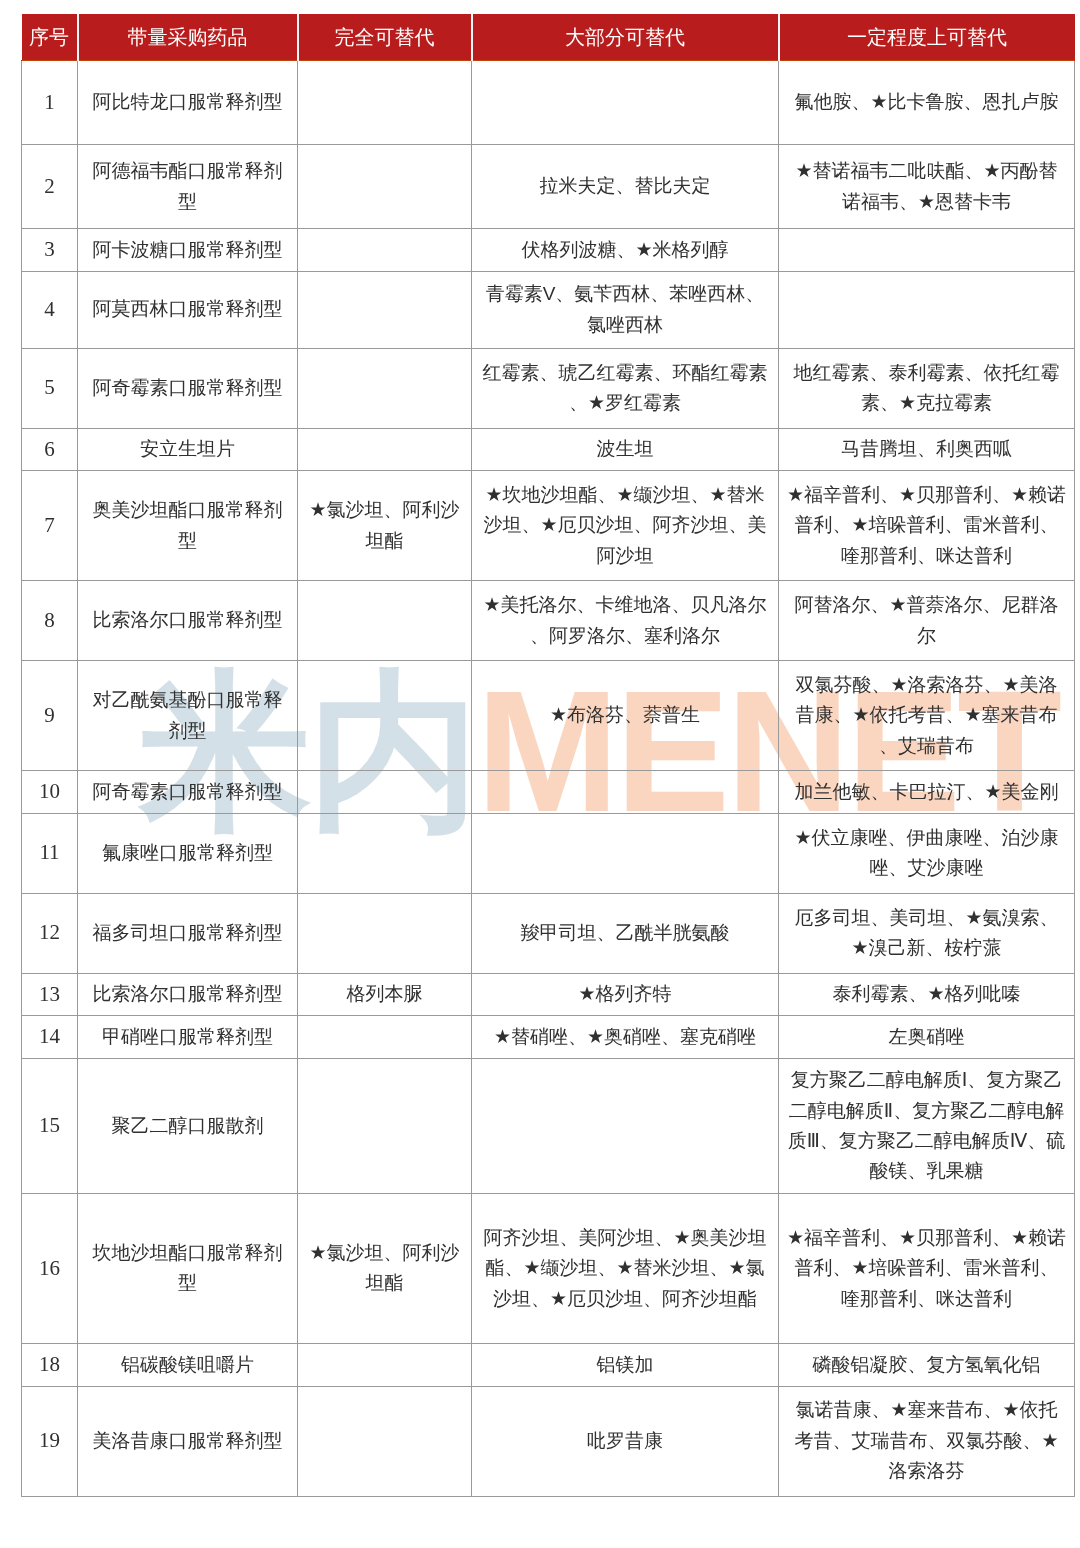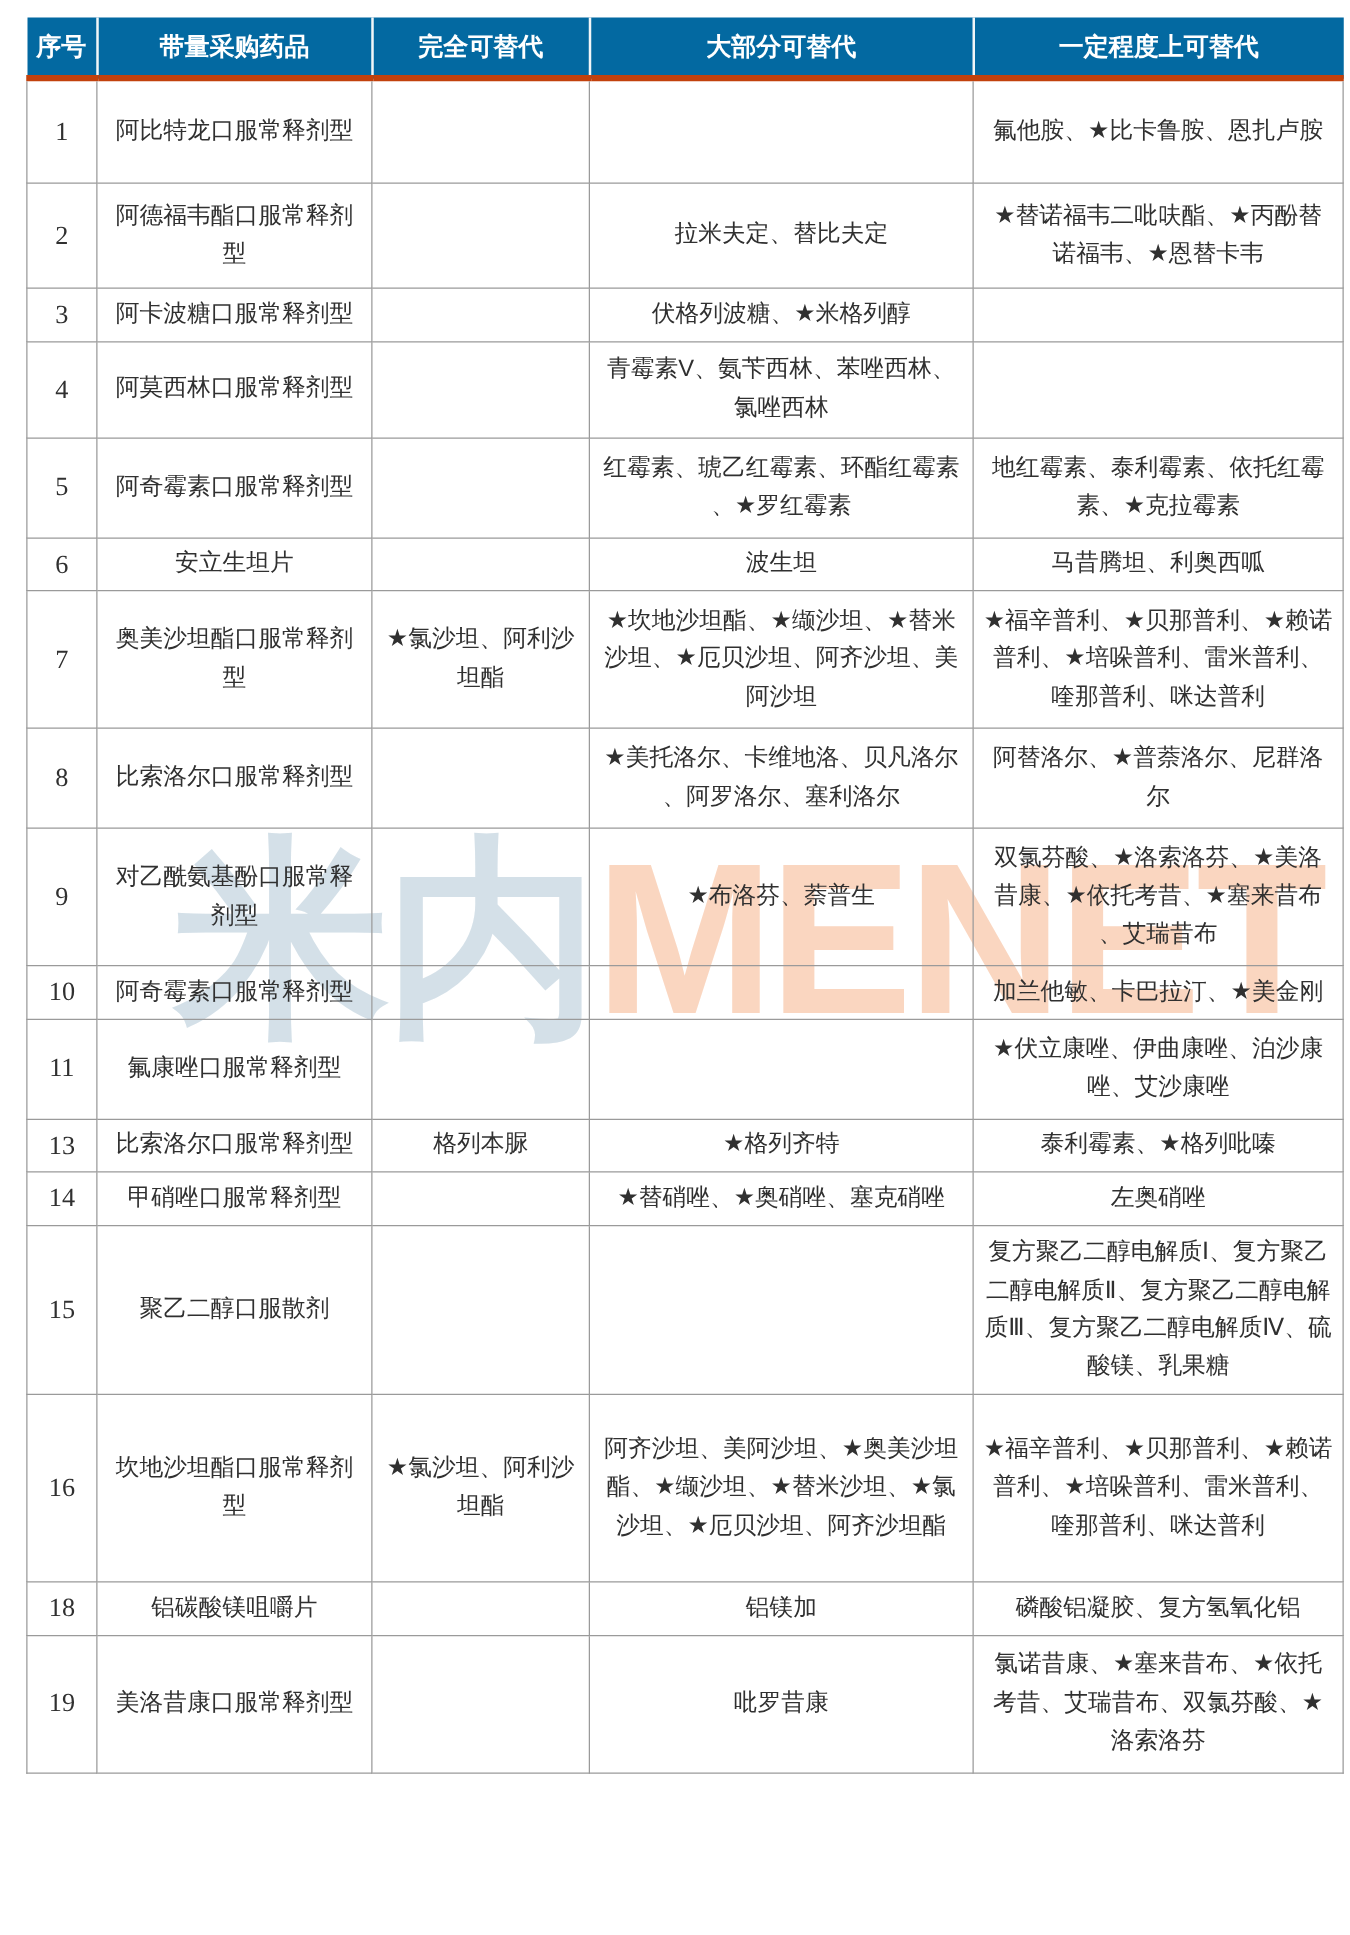--- a/index.html
+++ b/index.html
@@ -24,28 +24,28 @@
   }
   .wm-cn{color:rgba(176,198,214,0.55);}
   .wm-en{color:rgba(244,158,104,0.42);}
   table.sub-table{
     position:absolute;left:21px;top:14px;z-index:1;
     width:1053px;
     border-collapse:collapse;
     table-layout:fixed;
   }
   .sub-table th{
-    background:#0369a1;
+    background:#b91c1c;
     color:#ffffff;
     font-size:20px;
-    font-weight:bold;
+    font-weight:normal;
     height:42px;
     padding:2px 4px;
     border-left:2px solid #f2f6f8;
-    border-bottom:5px solid #c2410c;
+    border-bottom:1px solid #c2410c;
   }
   .sub-table th:first-child{border-left:none;}
   .sub-table td{
     border:1px solid #9a9a9a;
     text-align:center;
     vertical-align:middle;
     font-size:19px;
     color:#303030;
     line-height:1.6;
     padding:4px 7px;
@@ -154,20 +154,27 @@
         <td></td>
         <td>加兰他敏、卡巴拉汀、★美金刚</td>
       </tr>
       <tr style="height:80px">
         <td class="no-cell">11</td>
         <td>氟康唑口服常释剂型</td>
         <td></td>
         <td></td>
         <td>★伏立康唑、伊曲康唑、泊沙康唑、艾沙康唑</td>
       </tr>
+      <tr style="height:80px">
+        <td class="no-cell">12</td>
+        <td>福多司坦口服常释剂型</td>
+        <td></td>
+        <td>羧甲司坦、乙酰半胱氨酸</td>
+        <td>厄多司坦、美司坦、★氨溴索、★溴己新、桉柠蒎</td>
+      </tr>
       <tr style="height:40px">
         <td class="no-cell">13</td>
         <td>比索洛尔口服常释剂型</td>
         <td>格列本脲</td>
         <td>★格列齐特</td>
         <td>泰利霉素、★格列吡嗪</td>
       </tr>
       <tr style="height:40px">
         <td class="no-cell">14</td>
         <td>甲硝唑口服常释剂型</td>

